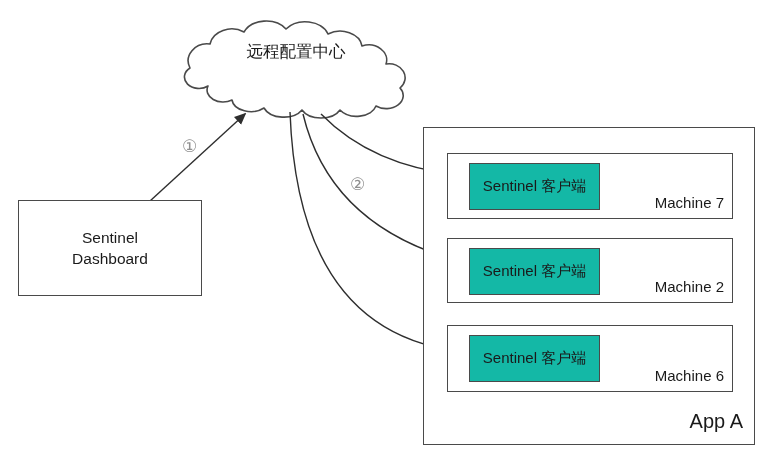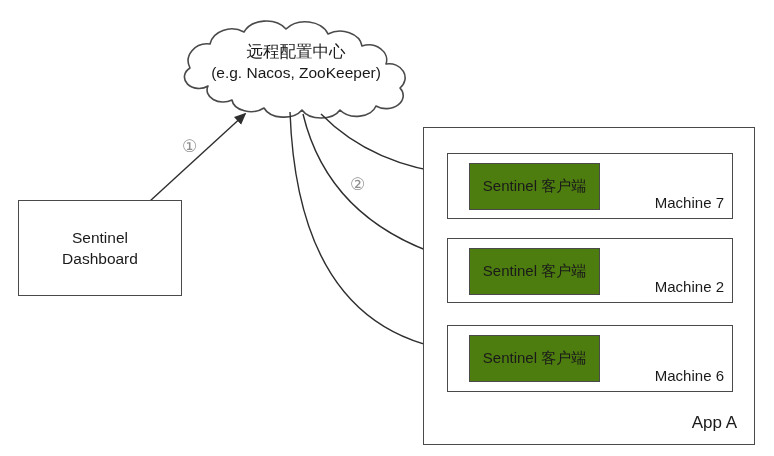--- a/index.html
+++ b/index.html
@@ -31,21 +31,21 @@
     text-align: center;
     line-height: 22px;
   }
   .cloud-title { font-size: 16.5px; }
   .cloud-subtitle { font-size: 15.5px; }
 
   .dashboard-box {
     position: absolute;
     left: 18px;
     top: 200px;
-    width: 164px;
+    width: 184px;
     height: 96px;
     box-sizing: border-box;
     border: 1.6px solid #4a4a4a;
     background: #ffffff;
     display: flex;
     align-items: center;
     justify-content: center;
   }
   .dashboard-box .label {
     width: 96px;
@@ -59,23 +59,23 @@
     left: 423px;
     top: 127px;
     width: 332px;
     height: 318px;
     box-sizing: border-box;
     border: 1.6px solid #4a4a4a;
     background: #ffffff;
   }
   .app-label {
     position: absolute;
-    right: 17px;
+    right: 11px;
     bottom: 11px;
-    font-size: 17px;
+    font-size: 20px;
   }
 
   .machine-box {
     position: absolute;
     left: 447px;
     width: 286px;
     box-sizing: border-box;
     border: 1.6px solid #4a4a4a;
     background: #ffffff;
   }
@@ -90,21 +90,21 @@
   }
 
   .client-box {
     position: absolute;
     left: 21px;
     top: 9px;
     width: 131px;
     height: 47px;
     box-sizing: border-box;
     border: 1.5px solid #4a4a4a;
-    background: #4d7c0f;
+    background: #14b8a6;
     display: flex;
     align-items: center;
     justify-content: center;
     font-size: 15px;
     white-space: nowrap;
   }
 
   .step-annotation {
     position: absolute;
     color: #909090;
@@ -146,21 +146,20 @@
 
     <path d="M 150 201 L 245 114" fill="none" stroke="#2e2e2e" stroke-width="1.4" marker-end="url(#arrowhead)"></path>
 
     <path d="M 321 114 Q 372 166 459 175" fill="none" stroke="#2e2e2e" stroke-width="1.4" marker-end="url(#arrowhead)"></path>
     <path d="M 303 114 Q 330 226 459 261" fill="none" stroke="#2e2e2e" stroke-width="1.4" marker-end="url(#arrowhead)"></path>
     <path d="M 290 112 Q 298 330 457 351" fill="none" stroke="#2e2e2e" stroke-width="1.4" marker-end="url(#arrowhead)"></path>
   </svg>
 
   <div class="cloud-text">
     <div class="cloud-title">远程配置中心</div>
-    <div class="cloud-subtitle">(e.g. Nacos, ZooKeeper)</div>
   </div>
 
   <span class="step-annotation step-1">①</span>
   <span class="step-annotation step-2">②</span>
 
   <div class="dashboard-box">
     <span class="label">Sentinel Dashboard</span>
   </div>
 
   <div class="app-box">

